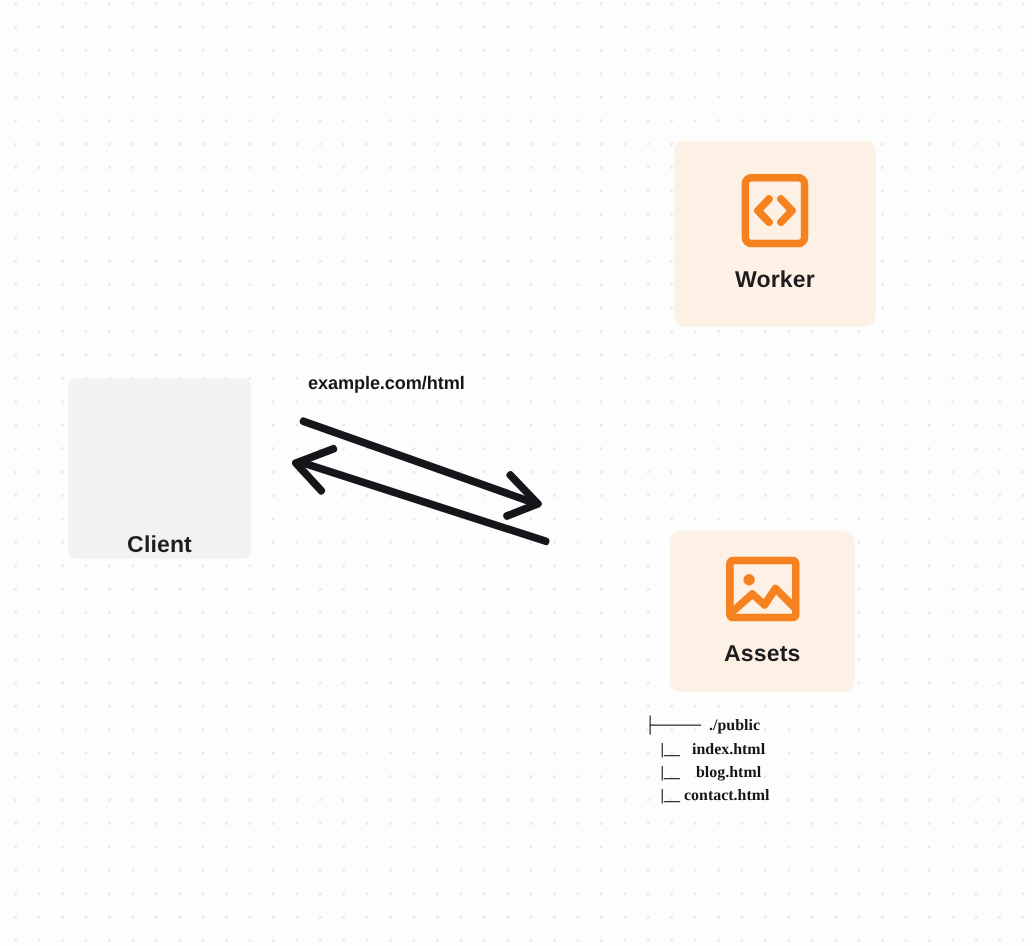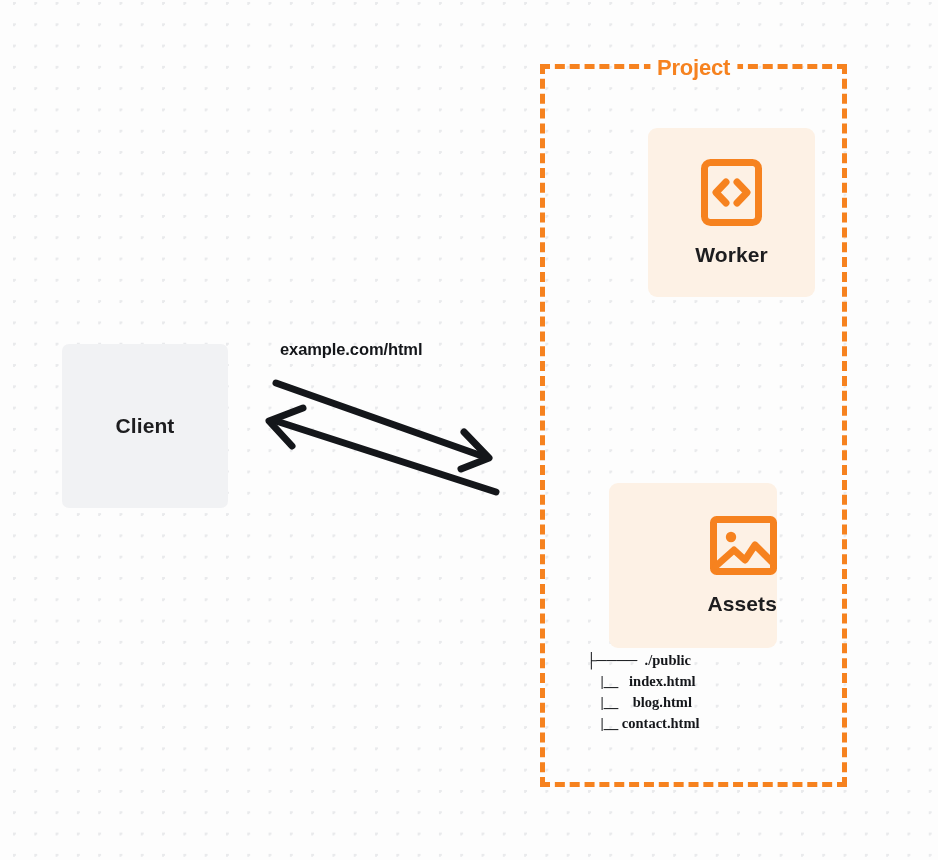--- a/index.html
+++ b/index.html
@@ -27,21 +27,21 @@
   
   #client-node {
     position: absolute;
     left: 62px;
     top: 344px;
     width: 166px;
     height: 164px;
     background: #f1f2f4;
     border-radius: 7px;
     display: flex;
-    align-items: center;
+    align-items: flex-end;
     justify-content: center;
   }
   #client-label {
     font-size: 21px;
     font-weight: bold;
     color: #1d1d1f;
     letter-spacing: 0.1px;
   }
 
   
@@ -96,30 +96,28 @@
     background: #fdf1e5;
     border-radius: 9px;
     display: flex;
     flex-direction: column;
     align-items: center;
     justify-content: center;
   }
   #worker-node {
     left: 613px;
     top: 128px;
-    width: 167px;
+    width: 183px;
     height: 169px;
-    margin-left: 35px;
   }
   #assets-node {
     left: 609px;
     top: 483px;
     width: 168px;
-    height: 165px;
-    align-items: flex-end;
+    height: 146px;
   }
   .resource-icon {
     display: block;
     margin-bottom: 13px;
   }
   .resource-label {
     font-size: 21px;
     font-weight: bold;
     color: #1d1d1f;
     letter-spacing: 0.1px;
@@ -155,23 +153,20 @@
       <line x1="276" y1="383" x2="482" y2="456" stroke="#14161a" stroke-width="7" stroke-linecap="round"></line>
       <polyline points="464,432 489,458 461,469" fill="none" stroke="#14161a" stroke-width="7" stroke-linecap="round" stroke-linejoin="round"></polyline>
     </g>
 
     <g>
       <line x1="496" y1="492" x2="276" y2="421" stroke="#14161a" stroke-width="7" stroke-linecap="round"></line>
       <polyline points="303,408 269,421 292,446" fill="none" stroke="#14161a" stroke-width="7" stroke-linecap="round" stroke-linejoin="round"></polyline>
     </g>
   </svg>
 
-  <div id="project-group">
-    <span id="project-title">Project</span>
-  </div>
 
   <div id="worker-node" class="resource-card">
     <span class="resource-icon">
       <svg width="61" height="67" viewBox="0 0 61 67" xmlns="http://www.w3.org/2000/svg">
         <rect x="3.5" y="3.5" width="54" height="60" rx="6" ry="6" fill="none" stroke="#f6821f" stroke-width="7"></rect>
         <polyline points="25,23 15,33.5 25,44" fill="none" stroke="#f6821f" stroke-width="7" stroke-linecap="round" stroke-linejoin="round"></polyline>
         <polyline points="36,23 46,33.5 36,44" fill="none" stroke="#f6821f" stroke-width="7" stroke-linecap="round" stroke-linejoin="round"></polyline>
       </svg>
     </span>
     <span class="resource-label">Worker</span>

